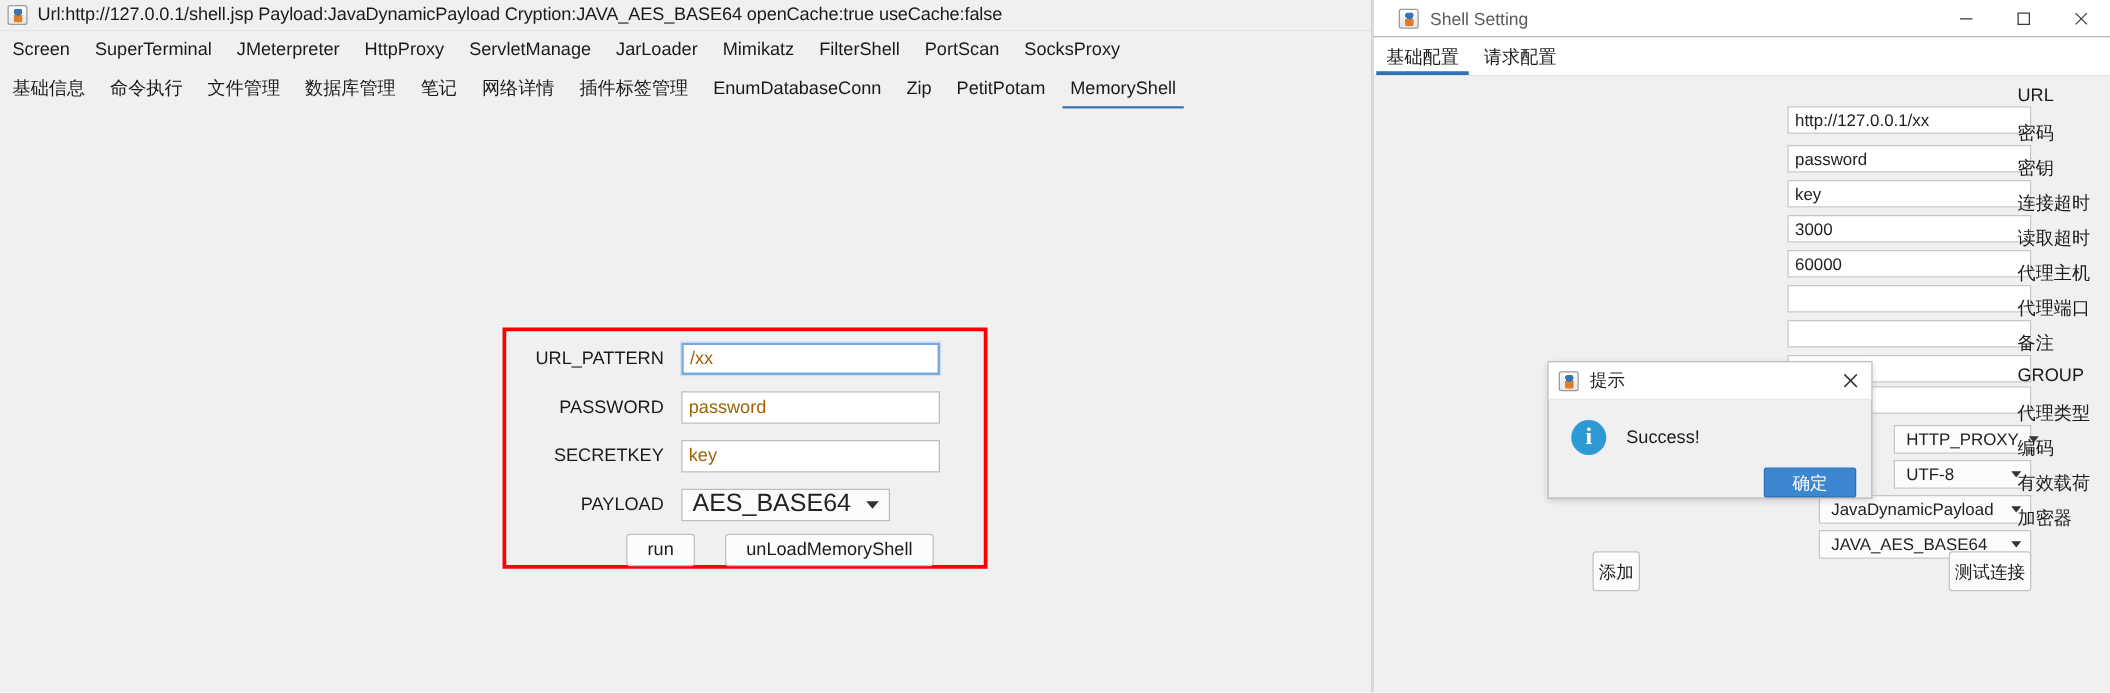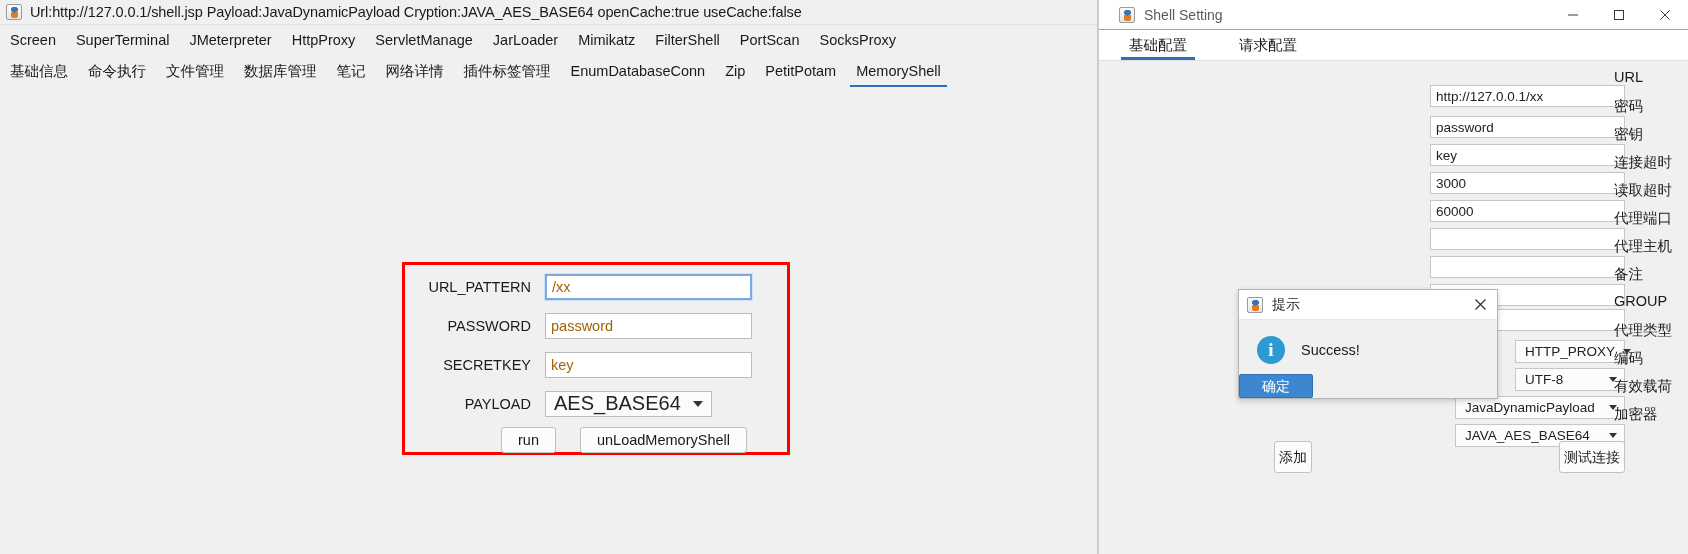--- a/index.html
+++ b/index.html
@@ -198,23 +198,22 @@
     color: #3a3a3a;
     font-size: 13px;
   }
   .win-btn svg { display: block; }
 
   .shell-tabs {
     height: 31px;
     background: #ffffff;
     display: flex;
     align-items: flex-end;
-    padding-left: 20px;
+    padding-left: 0;
     border-bottom: 1px solid #dfdfdf;
-    gap: 32px;
   }
   .shell-tab {
     font-size: 14.5px;
     color: #1a1a1a;
     padding: 0 10px 5px 10px;
     position: relative;
   }
   .shell-tab.selected::after {
     content: "";
     position: absolute;
@@ -345,21 +344,21 @@
     font-family: "Liberation Serif", serif;
     flex: 0 0 28px;
   }
   .dlg-msg {
     margin-left: 16px;
     font-size: 14.5px;
     color: #1a1a1a;
   }
   .dlg-btn-row {
     display: flex;
-    justify-content: flex-start;
+    justify-content: flex-end;
     padding: 6px 12px 0 0;
   }
   .dlg-ok {
     background: #3c87d0;
     border: 1px solid #2f6fb5;
     color: #ffffff;
     font-size: 14px;
     height: 24px;
     padding: 0 22px;
     line-height: 22px;
@@ -516,27 +515,27 @@
               <input type="text" class="s-txt" value="3000" style="">
             </div>
           </div>
           <div class="s-row">
             <div class="s-label">读取超时</div>
             <div class="s-field-wrap">
               <input type="text" class="s-txt" value="60000" style="">
             </div>
           </div>
           <div class="s-row">
+            <div class="s-label">代理主机</div>
+            <div class="s-field-wrap">
+              <input type="text" class="s-txt" value="" style="">
+            </div>
+          </div>
+          <div class="s-row">
             <div class="s-label">代理端口</div>
-            <div class="s-field-wrap">
-              <input type="text" class="s-txt" value="" style="">
-            </div>
-          </div>
-          <div class="s-row">
-            <div class="s-label">代理主机</div>
             <div class="s-field-wrap">
               <input type="text" class="s-txt" value="" style="">
             </div>
           </div>
           <div class="s-row">
             <div class="s-label">备注</div>
             <div class="s-field-wrap">
               <input type="text" class="s-txt" value="" style="">
             </div>
           </div>

